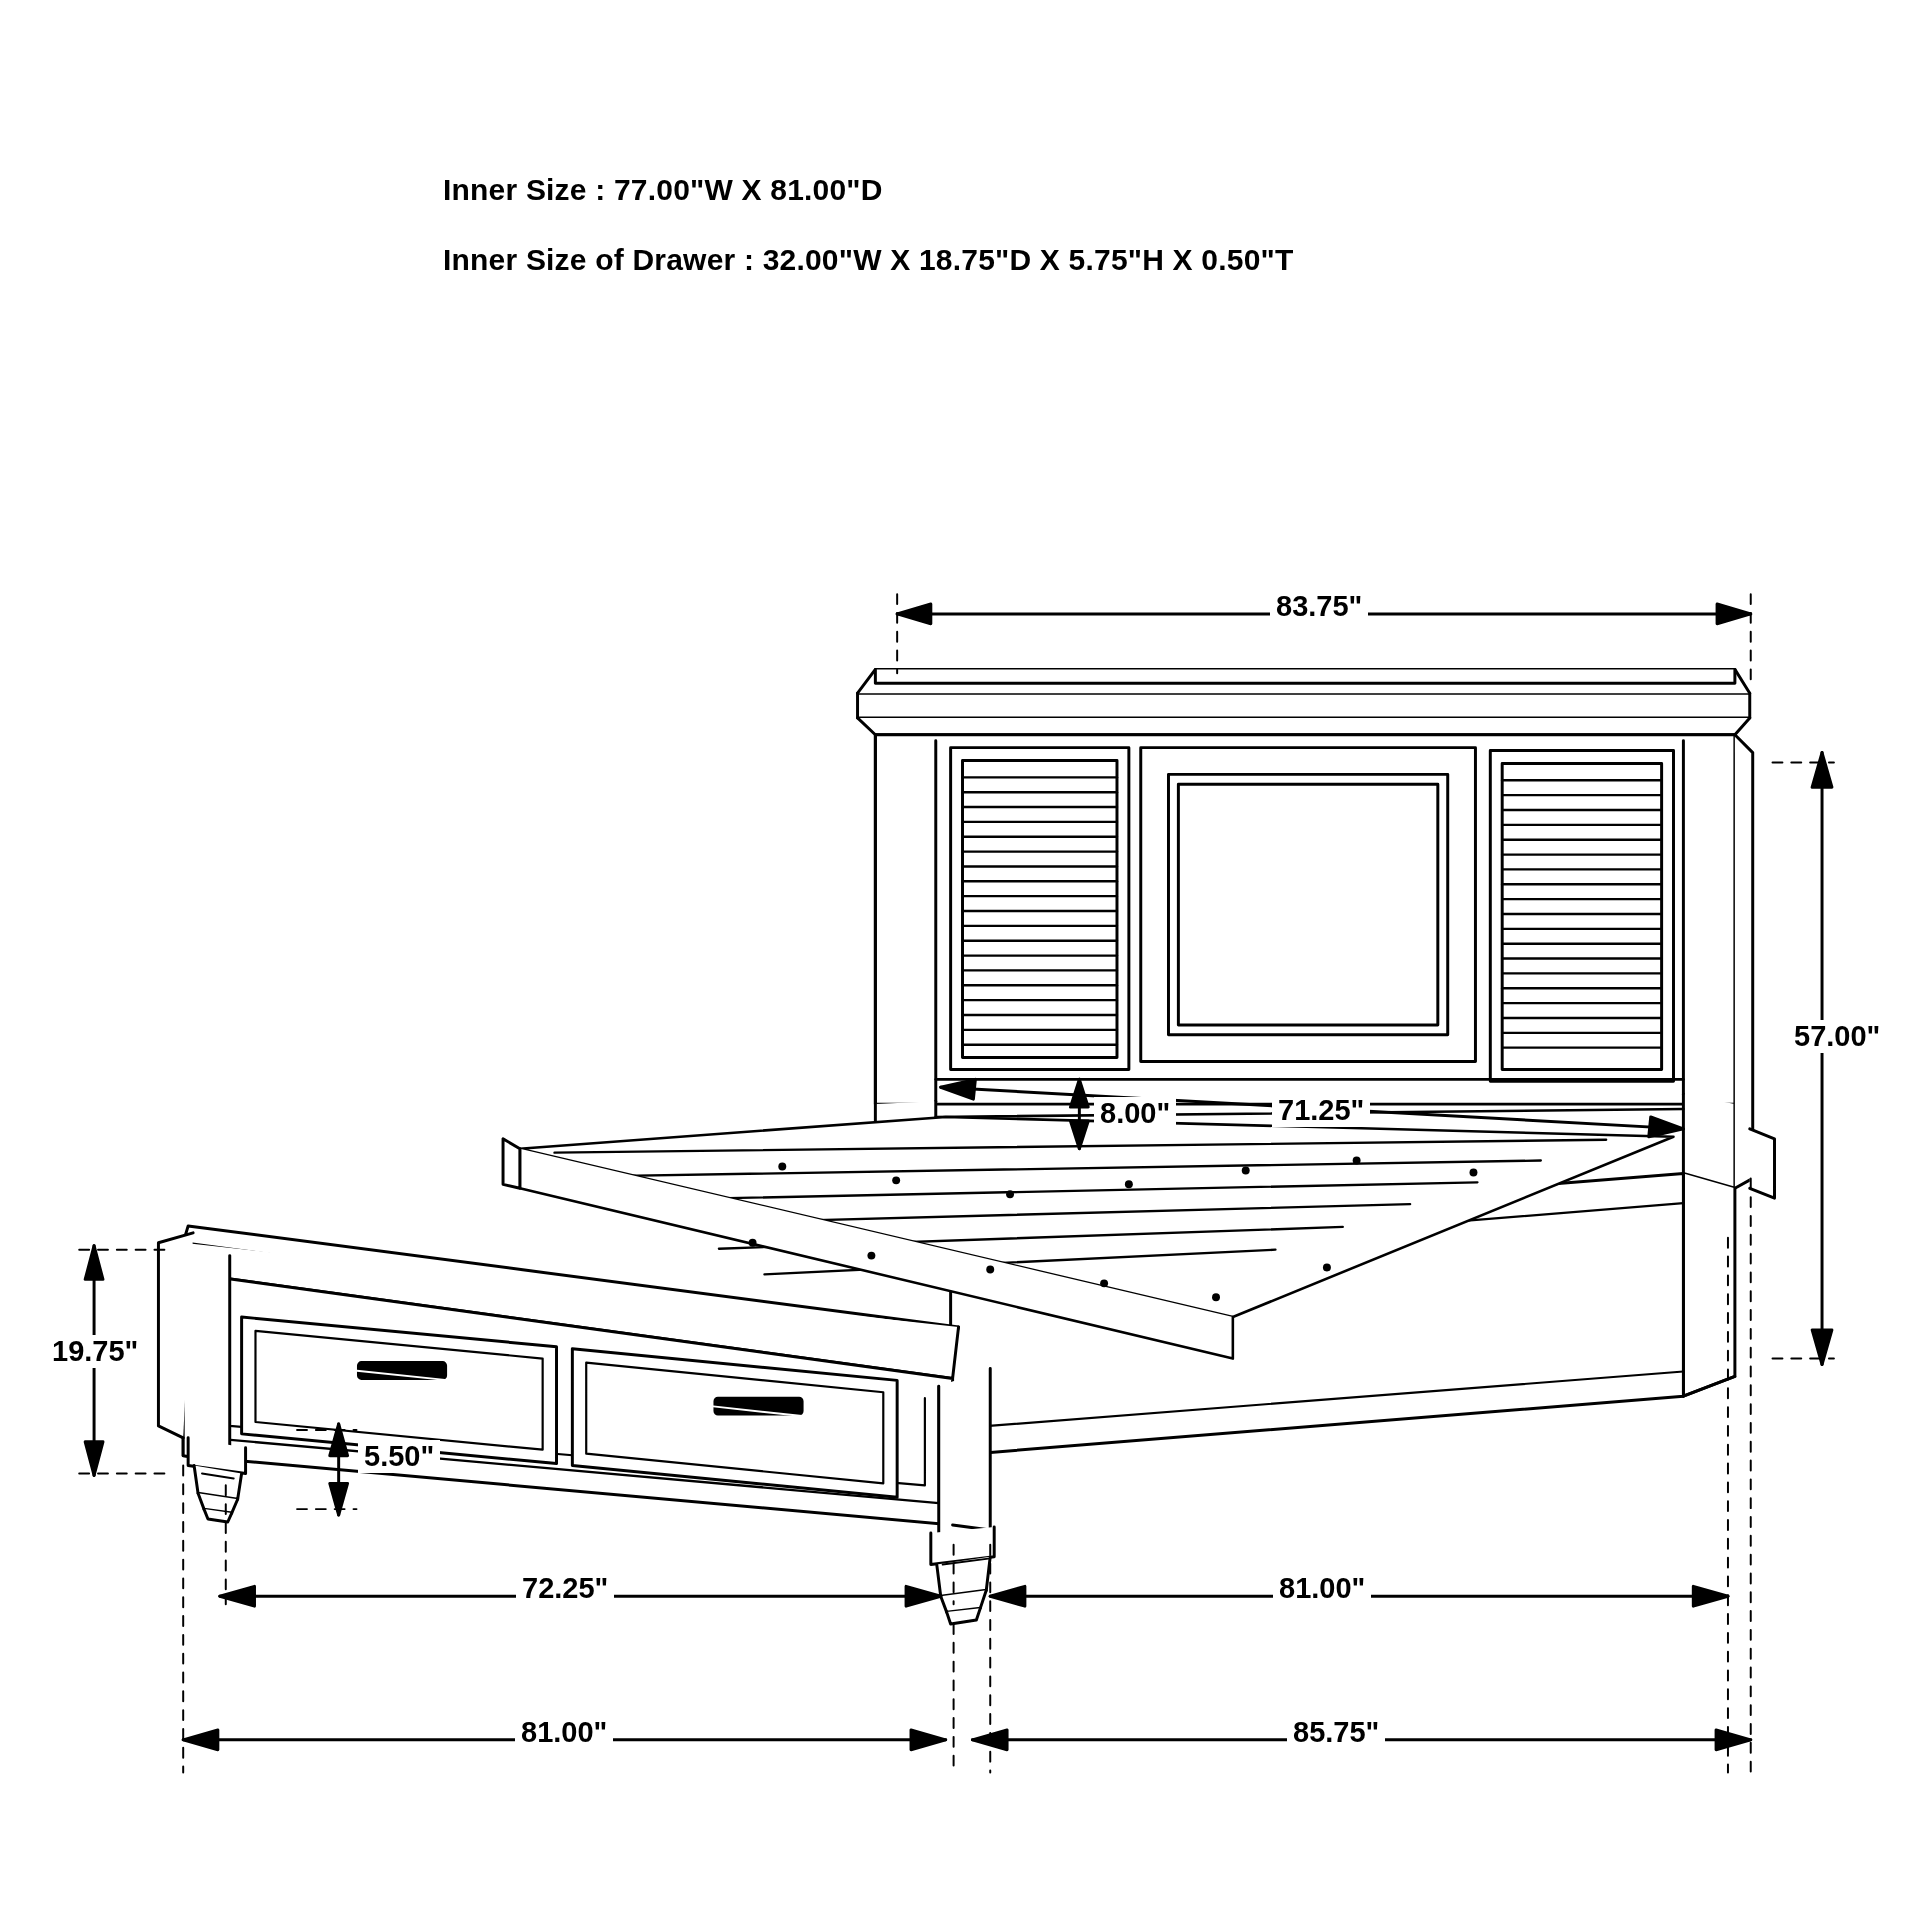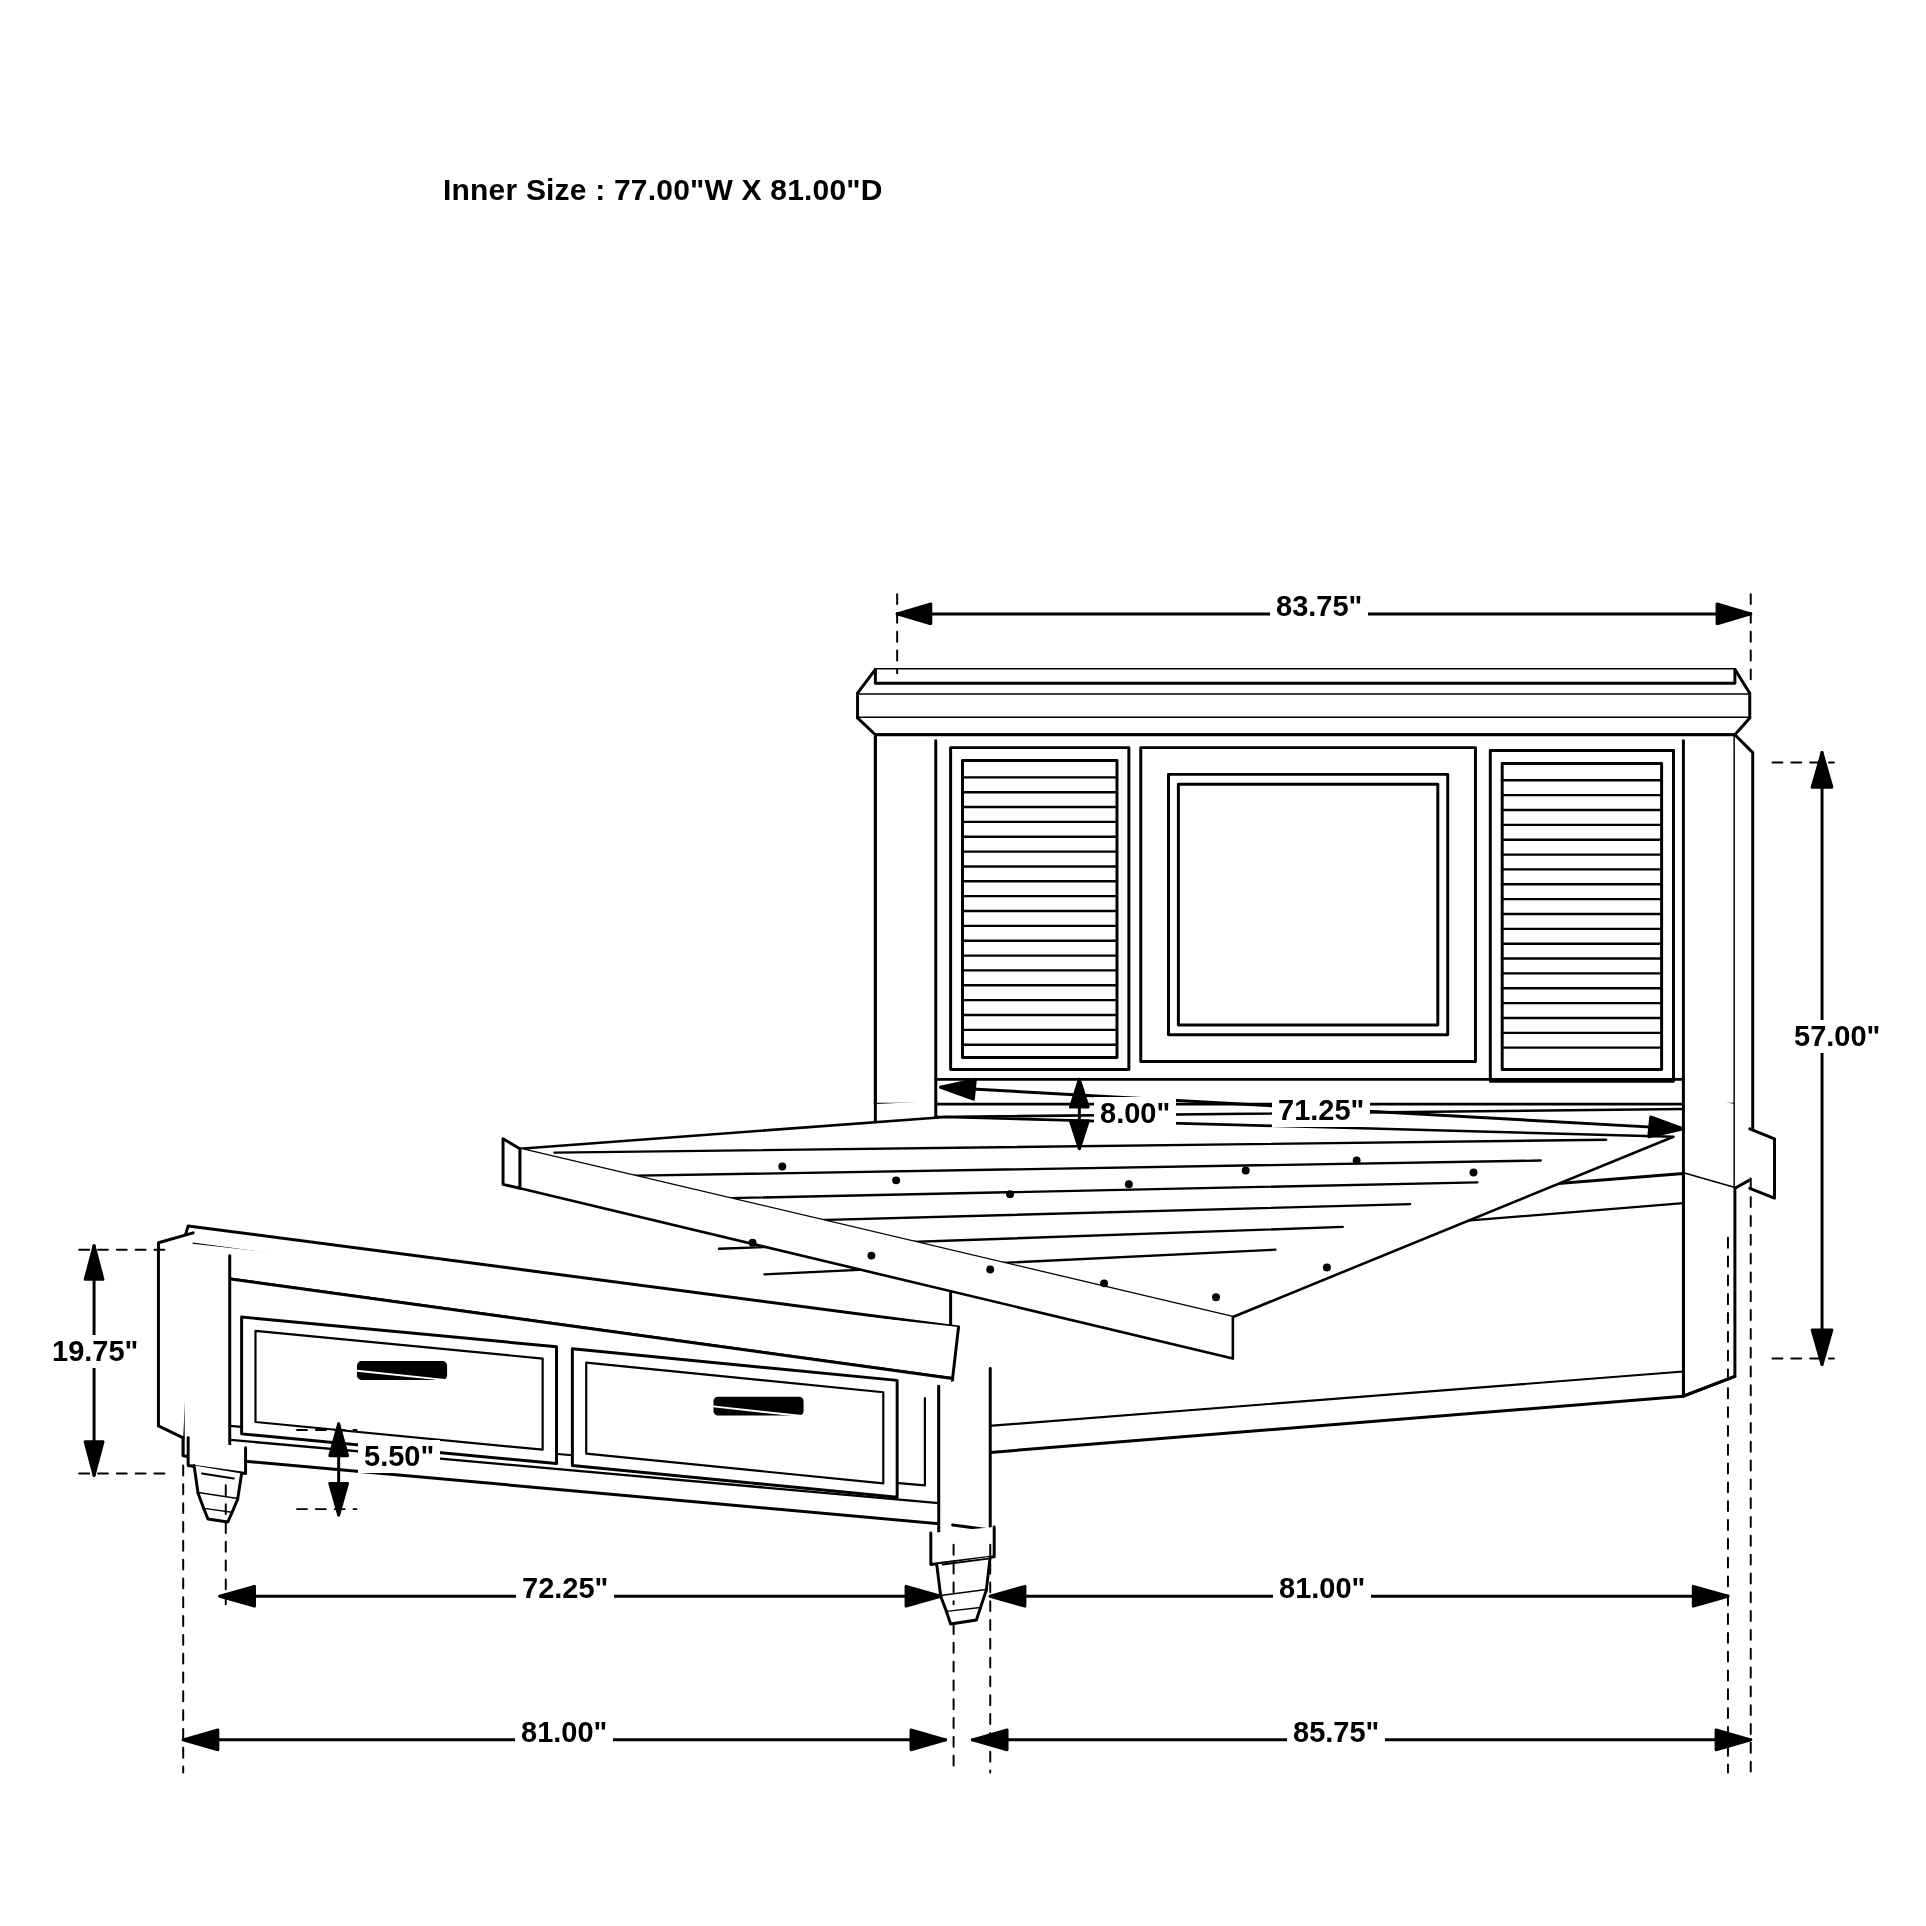--- a/index.html
+++ b/index.html
@@ -47,20 +47,21 @@
     width: 1927px;
     height: 1927px;
   }
 </style>
 </head>
 <body>
 
 <div id="diagram-root">
 
   <div class="spec-line" id="spec-inner-size">Inner Size : 77.00"W X 81.00"D</div>
+  <div class="spec-line" id="spec-inner-drawer">Inner Size of Drawer : 32.00"W X 18.75"D X 5.75"H X 0.50"T</div>
 
   <svg id="drawing" viewBox="0 0 1946 1946">
     <g fill="none" stroke="#000" stroke-width="3" stroke-linejoin="round" stroke-linecap="round">
 
       <path d="M866,700 L1767,700 L1767,725 L866,725 Z" fill="#fff"></path>
       <path d="M866,700 L884,676 L1752,676 L1767,700" fill="#fff"></path>
       <path d="M884,676 L884,690 L1752,690 L1752,676" fill="#fff"></path>
       <path d="M866,725 L884,742 L1752,742 L1767,725" fill="#fff"></path>
 
       <path d="M884,742 L884,1115 L1752,1115 L1752,742 Z" fill="#fff"></path>

